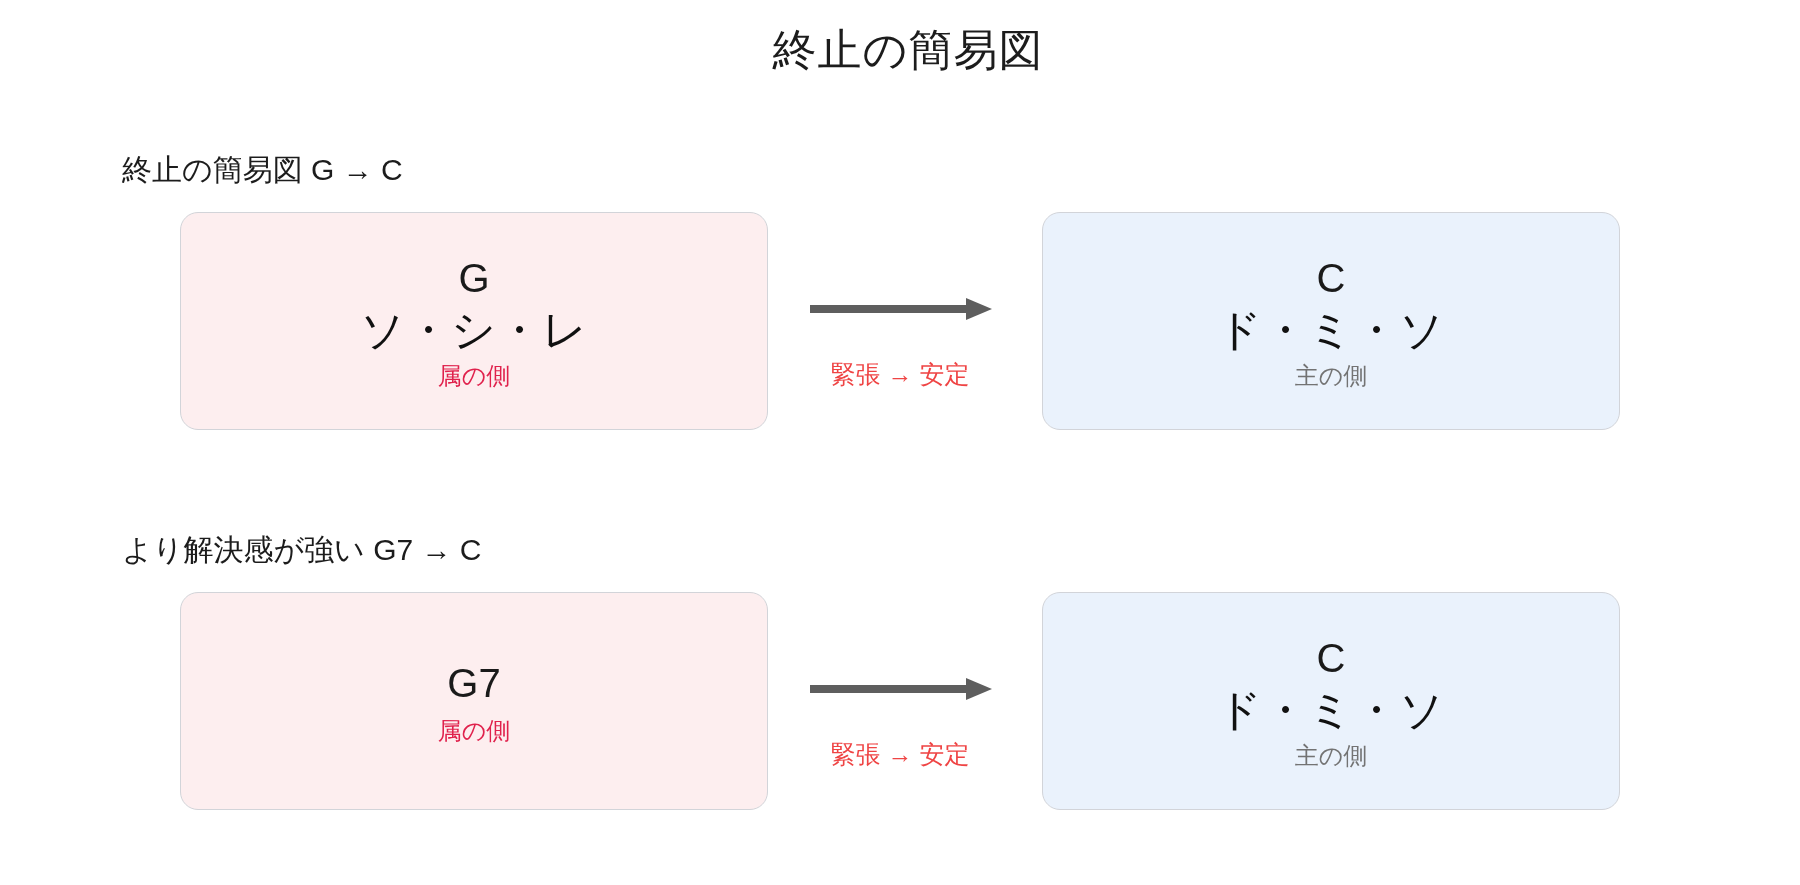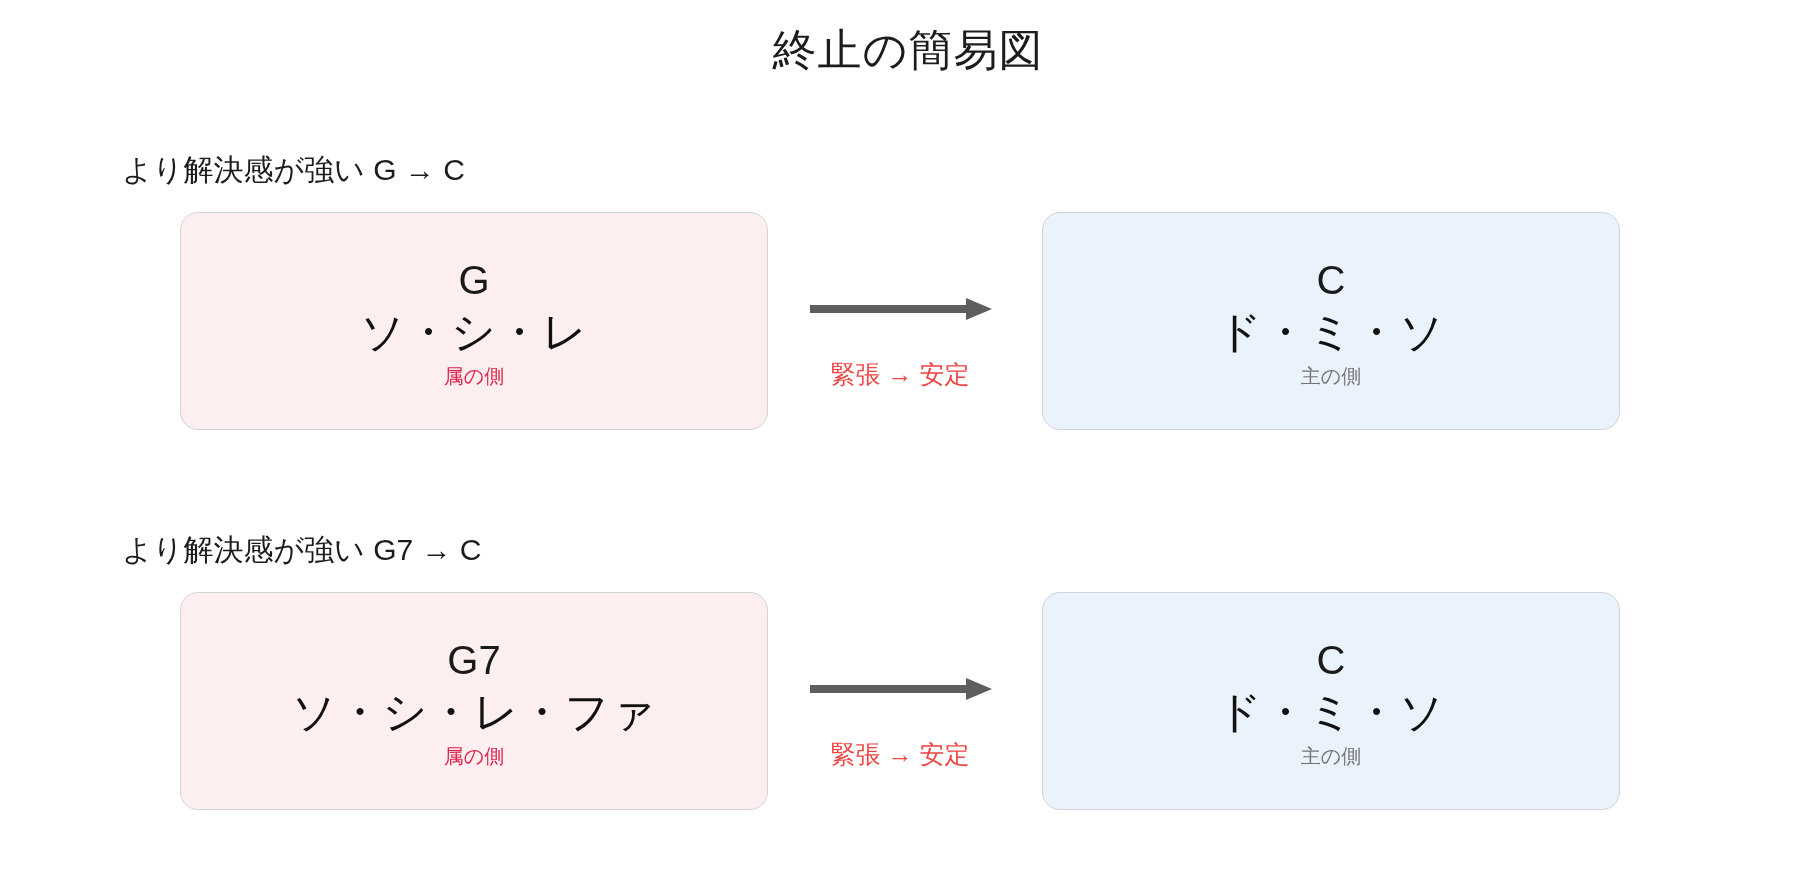--- a/index.html
+++ b/index.html
@@ -100,21 +100,21 @@
   }
   .card-notes {
     font-size: 44px;
     font-weight: 400;
     color: #111111;
     line-height: 1.15;
     letter-spacing: 1px;
     white-space: nowrap;
   }
   .card-role {
-    font-size: 20px;
+    font-size: 24px;
     line-height: 1.25;
     margin-top: 6px;
   }
   .role-dominant { color: #e0214c; }
   .role-tonic    { color: #737373; }
 
   
   .arrow-block {
     position: absolute;
     left: 800px;
@@ -160,21 +160,21 @@
 </style>
 </head>
 <body>
 
 <div class="page">
 
   <div class="diagram-title">終止の簡易図</div>
 
   <div class="section section-1">
 
-    <div class="section-label">より解決感が強い G → C</div>
+    <div class="section-label">終止の簡易図 G → C</div>
 
     <div class="row">
 
       <div class="card card-left">
         <div class="card-chord">G</div>
         <div class="card-notes">ソ・シ・レ</div>
         <div class="card-role role-dominant">属の側</div>
       </div>
 
       <div class="arrow-block">
@@ -195,21 +195,20 @@
   </div>
 
   <div class="section section-2">
 
     <div class="section-label">より解決感が強い G7 → C</div>
 
     <div class="row">
 
       <div class="card card-left">
         <div class="card-chord">G7</div>
-        <div class="card-notes">ソ・シ・レ・ファ</div>
         <div class="card-role role-dominant">属の側</div>
       </div>
 
       <div class="arrow-block">
         <div class="arrow-graphic">
           <div class="arrow-shaft"></div>
           <div class="arrow-head"></div>
         </div>
         <div class="arrow-label">緊張 → 安定</div>
       </div>

